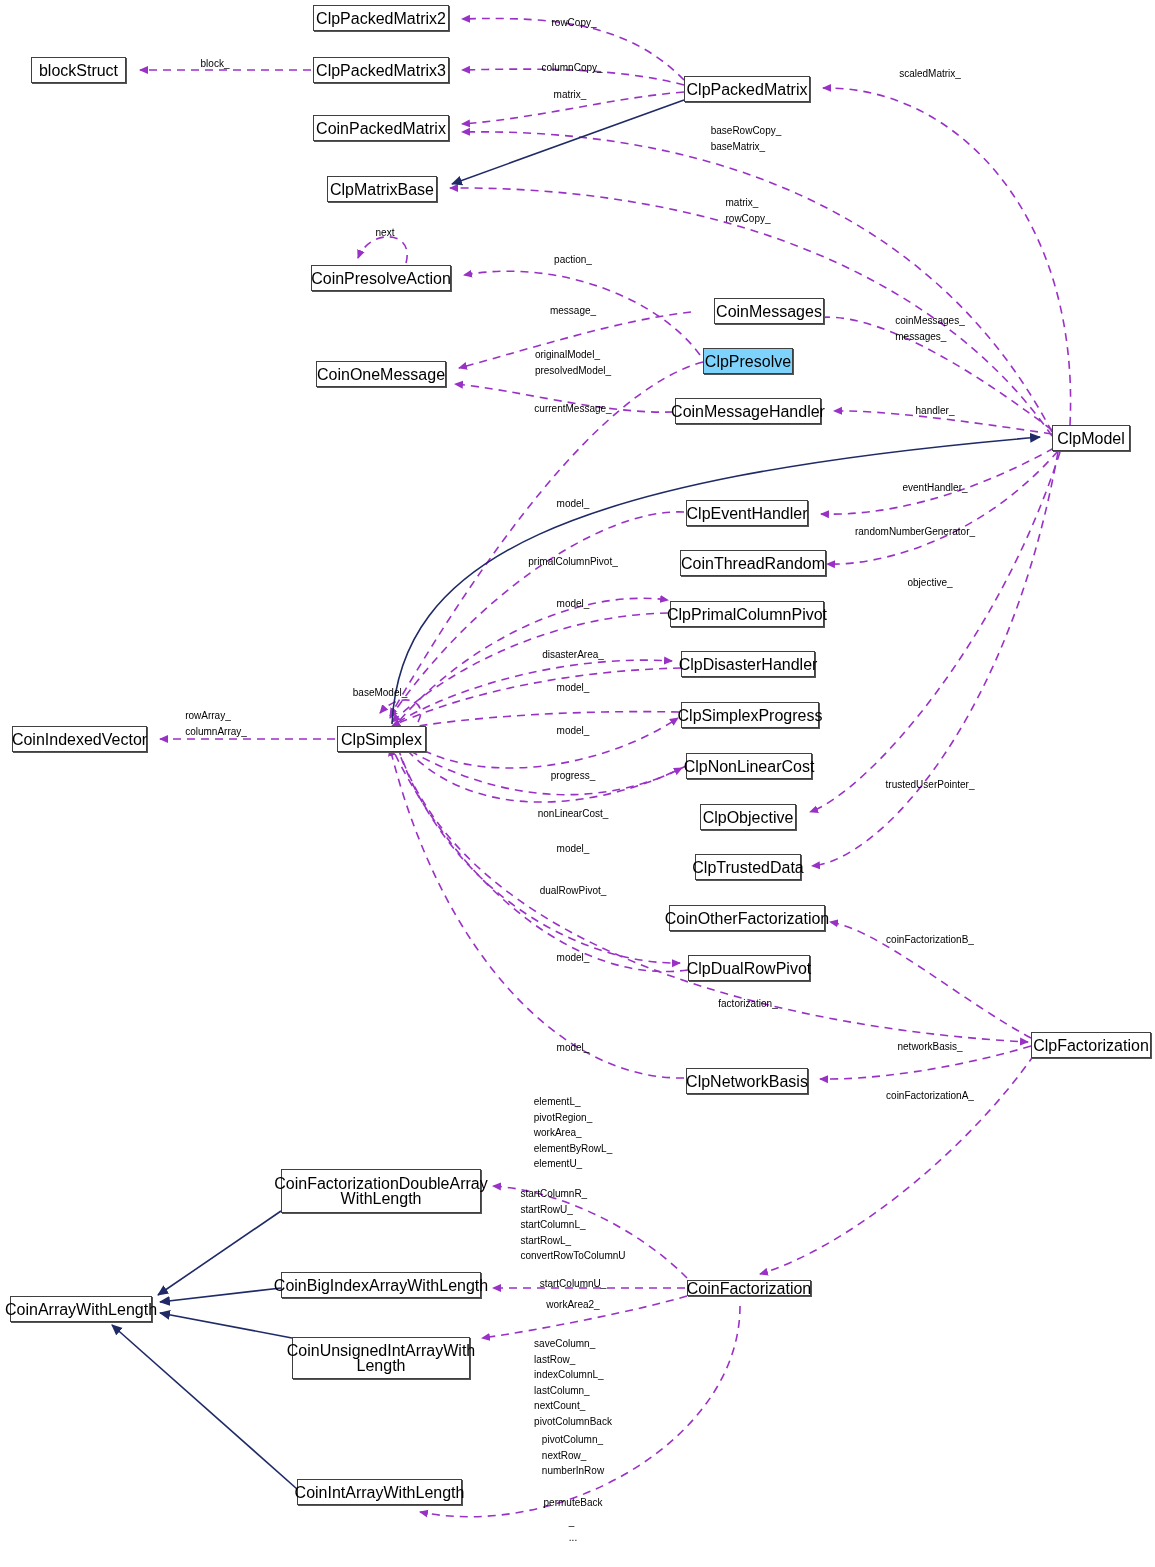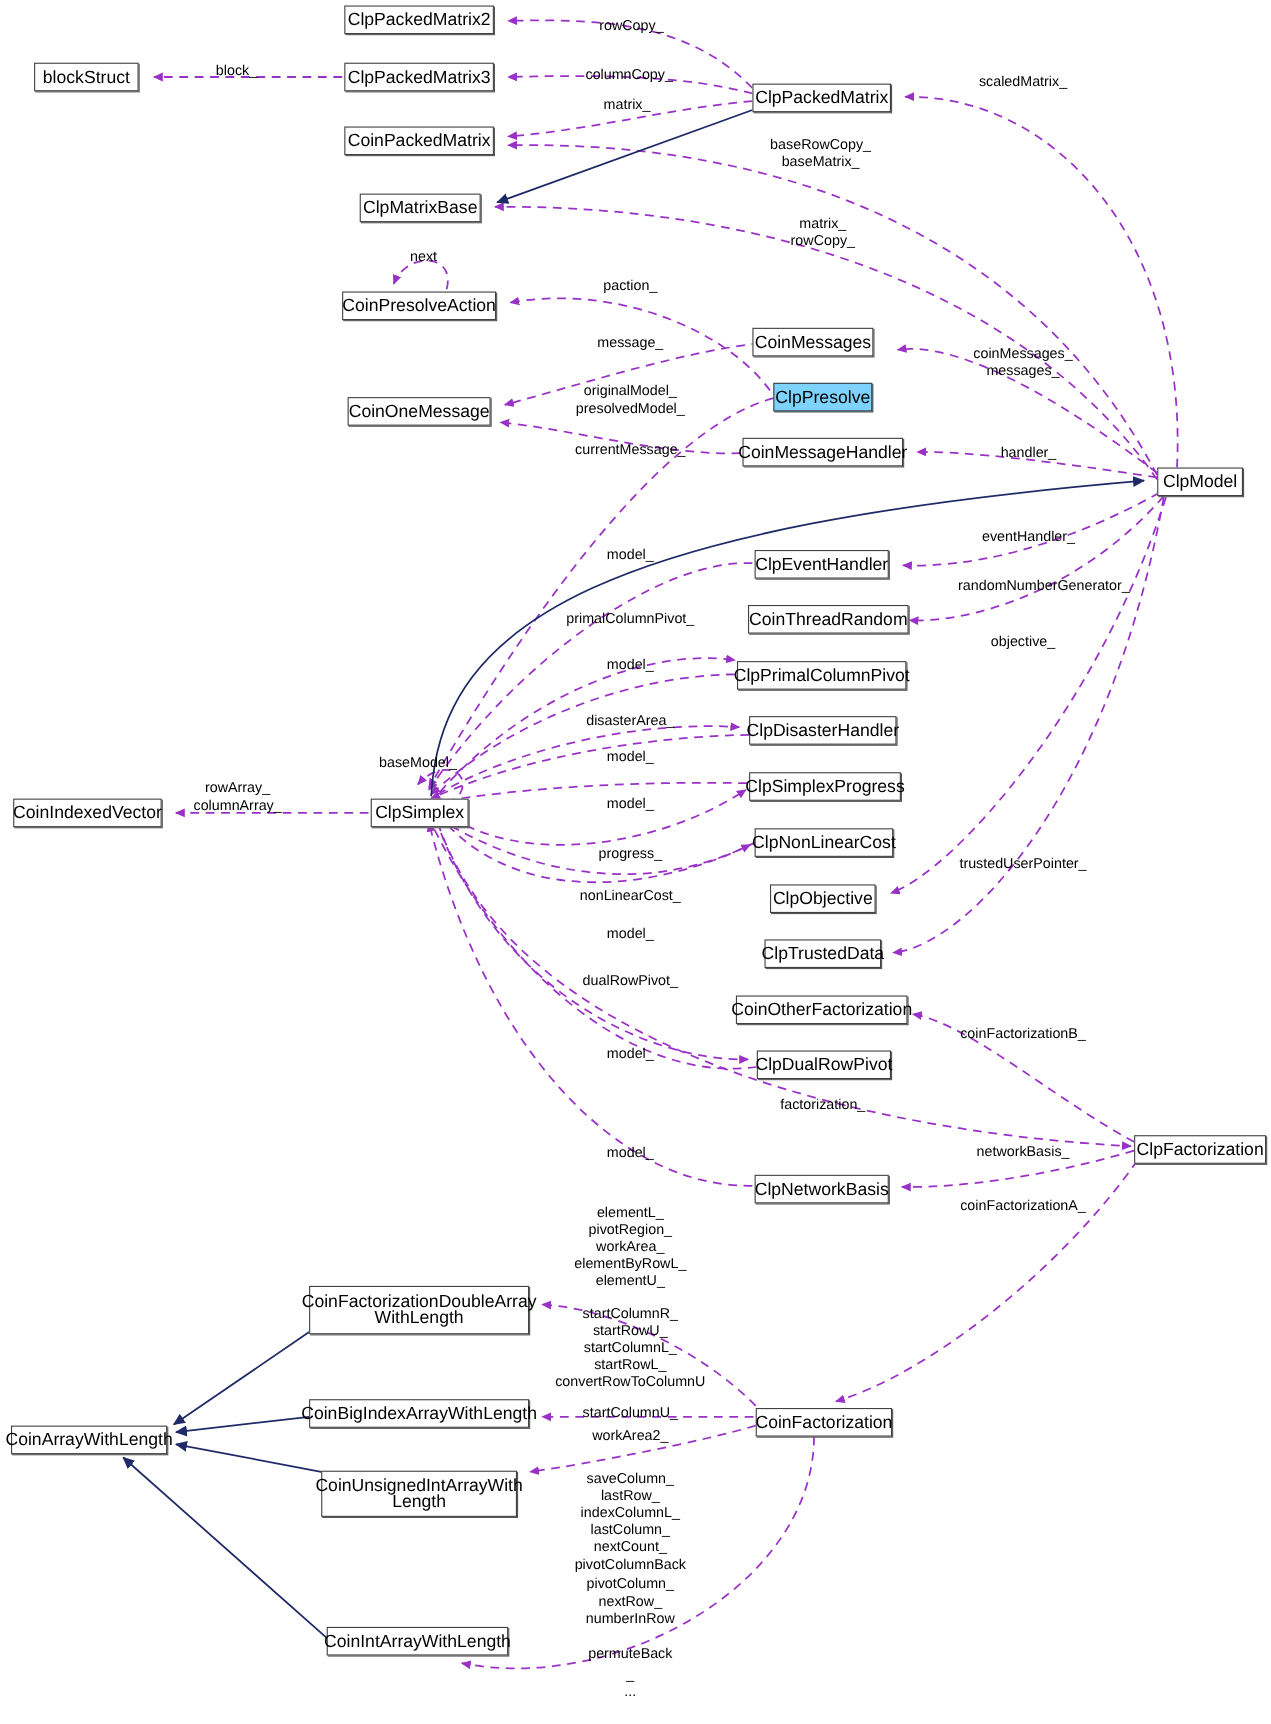--- a/index.html
+++ b/index.html
@@ -24,24 +24,23 @@
     display:flex;
     align-items:center;
     justify-content:center;
     text-align:center;
     white-space:pre-line;
     box-shadow:1px 1px 0 0 #555;
   }
   .node.highlight{background:#7dd3fc;text-align:right;}
   .elabel{
     position:absolute;
-    font-size:13px;
+    font-size:10px;
     line-height:15.5px;
     color:#000000;
-    text-align:center;
     white-space:pre-line;
     transform:translateX(-50%);
     pointer-events:none;
   }
 </style>
 </head>
 <body>
 
 <div id="canvas">
 
@@ -155,21 +154,21 @@
   </svg>
 
   <div id="nodes">
       <div class="node" style="left: 313px; top: 5px; width: 136px; height: 26px;">ClpPackedMatrix2</div>
       <div class="node" style="left: 31px; top: 57px; width: 95px; height: 26px;">blockStruct</div>
       <div class="node" style="left: 313px; top: 57px; width: 136px; height: 26px;">ClpPackedMatrix3</div>
       <div class="node" style="left: 684px; top: 76px; width: 126px; height: 26px;">ClpPackedMatrix</div>
       <div class="node" style="left: 313px; top: 115px; width: 136px; height: 26px;">CoinPackedMatrix</div>
       <div class="node" style="left: 327px; top: 176px; width: 110px; height: 26px;">ClpMatrixBase</div>
       <div class="node" style="left: 311px; top: 265px; width: 140px; height: 26px;">CoinPresolveAction</div>
-      <div class="node" style="left: 684px; top: 298px; width: 110px; height: 26px; text-align: right;">CoinMessages</div>
+      <div class="node" style="left: 714px; top: 298px; width: 110px; height: 26px; text-align: right;">CoinMessages</div>
       <div class="node" style="left: 316px; top: 361px; width: 130px; height: 26px;">CoinOneMessage</div>
       <div class="node highlight" style="left: 703px; top: 348px; width: 90px; height: 26px;">ClpPresolve</div>
       <div class="node" style="left: 675px; top: 398px; width: 146px; height: 26px;">CoinMessageHandler</div>
       <div class="node" style="left: 1052px; top: 425px; width: 78px; height: 26px;">ClpModel</div>
       <div class="node" style="left: 686px; top: 500px; width: 122px; height: 26px;">ClpEventHandler</div>
       <div class="node" style="left: 680px; top: 550px; width: 146px; height: 26px;">CoinThreadRandom</div>
       <div class="node" style="left: 670px; top: 601px; width: 154px; height: 26px;">ClpPrimalColumnPivot</div>
       <div class="node" style="left: 681px; top: 651px; width: 134px; height: 26px;">ClpDisasterHandler</div>
       <div class="node" style="left: 681px; top: 702px; width: 138px; height: 26px;">ClpSimplexProgress</div>
       <div class="node" style="left: 337px; top: 726px; width: 89px; height: 26px;">ClpSimplex</div>
@@ -177,21 +176,21 @@
       <div class="node" style="left: 686px; top: 753px; width: 126px; height: 26px;">ClpNonLinearCost</div>
       <div class="node" style="left: 700px; top: 804px; width: 96px; height: 26px;">ClpObjective</div>
       <div class="node" style="left: 695px; top: 854px; width: 106px; height: 26px;">ClpTrustedData</div>
       <div class="node" style="left: 669px; top: 905px; width: 156px; height: 26px;">CoinOtherFactorization</div>
       <div class="node" style="left: 688px; top: 955px; width: 122px; height: 26px;">ClpDualRowPivot</div>
       <div class="node" style="left: 1031px; top: 1032px; width: 120px; height: 26px;">ClpFactorization</div>
       <div class="node" style="left: 686px; top: 1068px; width: 122px; height: 26px;">ClpNetworkBasis</div>
       <div class="node" style="left: 281px; top: 1169px; width: 200px; height: 44px;">CoinFactorizationDoubleArray
 WithLength</div>
       <div class="node" style="left: 281px; top: 1272px; width: 200px; height: 26px;">CoinBigIndexArrayWithLength</div>
-      <div class="node" style="left: 687px; top: 1280px; width: 124px; height: 26px;">CoinFactorization</div>
+      <div class="node" style="left: 687px; top: 1280px; width: 124px; height: 16px;">CoinFactorization</div>
       <div class="node" style="left: 10px; top: 1296px; width: 142px; height: 26px;">CoinArrayWithLength</div>
       <div class="node" style="left: 292px; top: 1325px; width: 178px; height: 42px; margin-top: 12px;">CoinUnsignedIntArrayWith
 Length</div>
       <div class="node" style="left: 297px; top: 1479px; width: 165px; height: 26px;">CoinIntArrayWithLength</div>
     </div>
   <div id="labels">
       <div class="elabel" style="left: 574px; top: 15px;">rowCopy_</div>
       <div class="elabel" style="left: 215px; top: 56px;">block_</div>
       <div class="elabel" style="left: 572px; top: 60px;">columnCopy_</div>
       <div class="elabel" style="left: 930px; top: 66px;">scaledMatrix_</div>
@@ -204,21 +203,21 @@
       <div class="elabel" style="left: 573px; top: 252px;">paction_</div>
       <div class="elabel" style="left: 573px; top: 303px;">message_</div>
       <div class="elabel" style="left: 930px; top: 313px;">coinMessages_
 messages_</div>
       <div class="elabel" style="left: 573px; top: 347px;">originalModel_
 presolvedModel_</div>
       <div class="elabel" style="left: 573px; top: 401px;">currentMessage_</div>
       <div class="elabel" style="left: 935px; top: 403px;">handler_</div>
       <div class="elabel" style="left: 935px; top: 480px;">eventHandler_</div>
       <div class="elabel" style="left: 573px; top: 496px;">model_</div>
-      <div class="elabel" style="left: 942px; top: 524px; padding-left: 14px;">randomNumberGenerator_</div>
+      <div class="elabel" style="left: 908px; top: 524px; padding-left: 14px;">randomNumberGenerator_</div>
       <div class="elabel" style="left: 573px; top: 554px;">primalColumnPivot_</div>
       <div class="elabel" style="left: 930px; top: 575px;">objective_</div>
       <div class="elabel" style="left: 573px; top: 596px;">model_</div>
       <div class="elabel" style="left: 573px; top: 647px;">disasterArea_</div>
       <div class="elabel" style="left: 573px; top: 680px;">model_</div>
       <div class="elabel" style="left: 380px; top: 685px;">baseModel_</div>
       <div class="elabel" style="left: 573px; top: 723px;">model_</div>
       <div class="elabel" style="left: 216px; top: 708px;">rowArray_
 columnArray_</div>
       <div class="elabel" style="left: 573px; top: 768px;">progress_</div>

